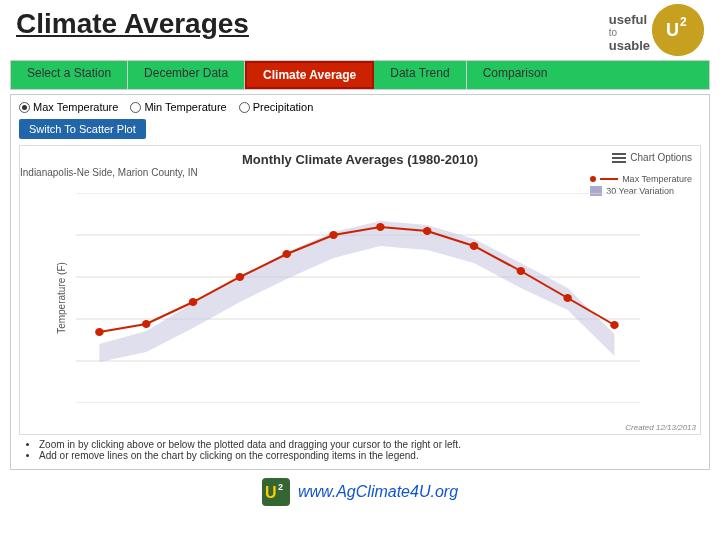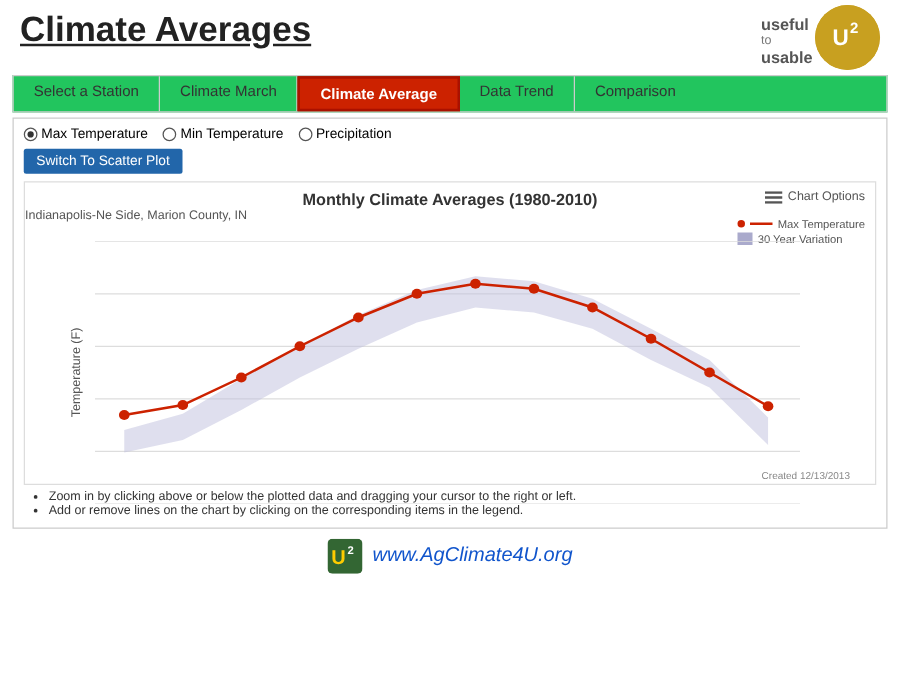--- a/index.html
+++ b/index.html
@@ -144,21 +144,21 @@
       cursor: pointer;
       margin-bottom: 6px;
       border-radius: 2px;
     }
 
     
     .chart-wrapper {
       position: relative;
       border: 1px solid #ddd;
       background: #fff;
-      height: 243px;
+      height: 290px;
       margin-bottom: 4px;
     }
     .chart-title {
       text-align: center;
       font-size: 13px;
       font-weight: bold;
       color: #333;
       padding-top: 6px;
     }
     .chart-subtitle {
@@ -229,23 +229,24 @@
     }
     .legend-box-gray {
       width: 12px;
       height: 10px;
       background: #aaaacc;
       display: inline-block;
     }
     .created-text {
       position: absolute;
       bottom: 2px;
-      right: 20px;
+      right: 4px;
       font-size: 8px;
       color: #888;
+      font-style: italic;
     }
 
     
     .footer-notes {
       font-size: 10px;
       color: #333;
       margin: 2px 0;
       padding-left: 4px;
     }
     .footer-notes li {
@@ -289,21 +290,21 @@
         <circle cx="26" cy="26" r="26" fill="#c8a020"></circle>
         <text x="14" y="32" font-size="18" font-weight="bold" fill="#fff" font-family="Arial">U</text>
         <text x="28" y="22" font-size="12" font-weight="bold" fill="#fff" font-family="Arial">2</text>
       </svg>
     </div>
   </div>
 </div>
 
 <div class="nav-tabs">
   <div class="nav-tab">Select a Station</div>
-  <div class="nav-tab">Climate March</div>
+  <div class="nav-tab">December Data</div>
   <div class="nav-tab active">Climate Average</div>
   <div class="nav-tab">Data Trend</div>
   <div class="nav-tab">Comparison</div>
 </div>
 
 <div class="main-content">
 
   <div class="radio-row">
     <div class="radio-option">
       <div class="radio-circle selected"></div>

